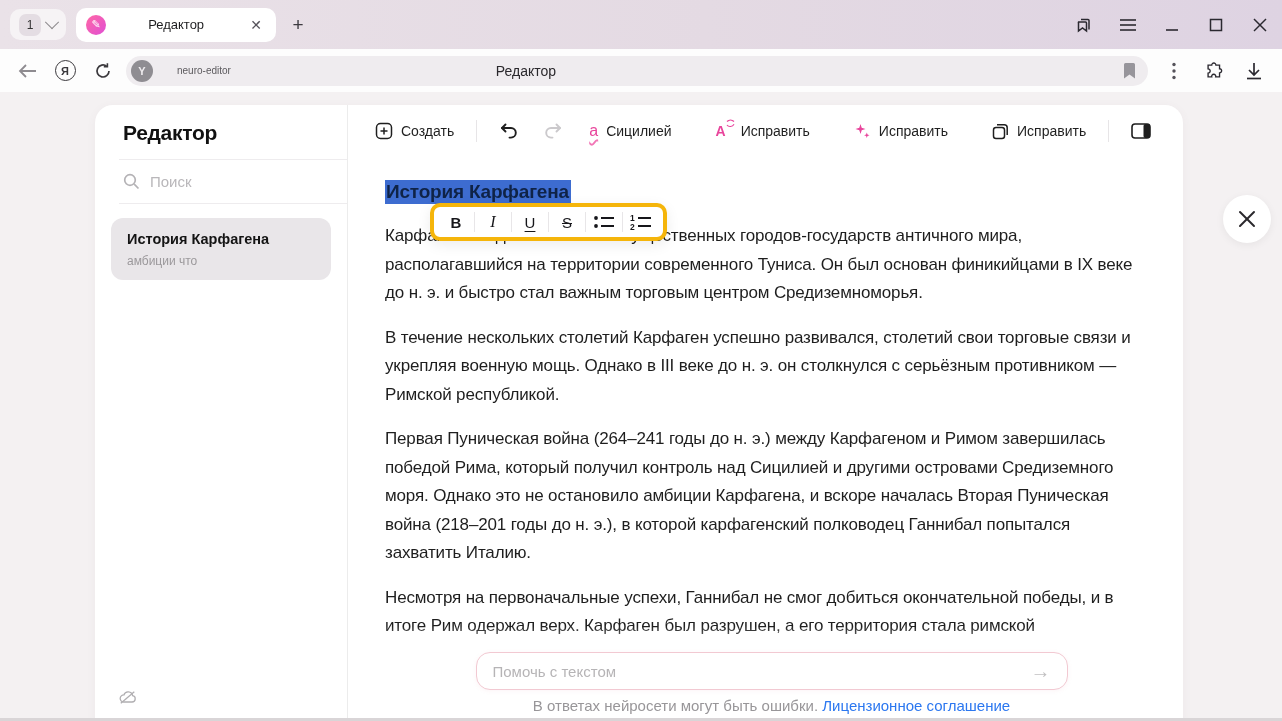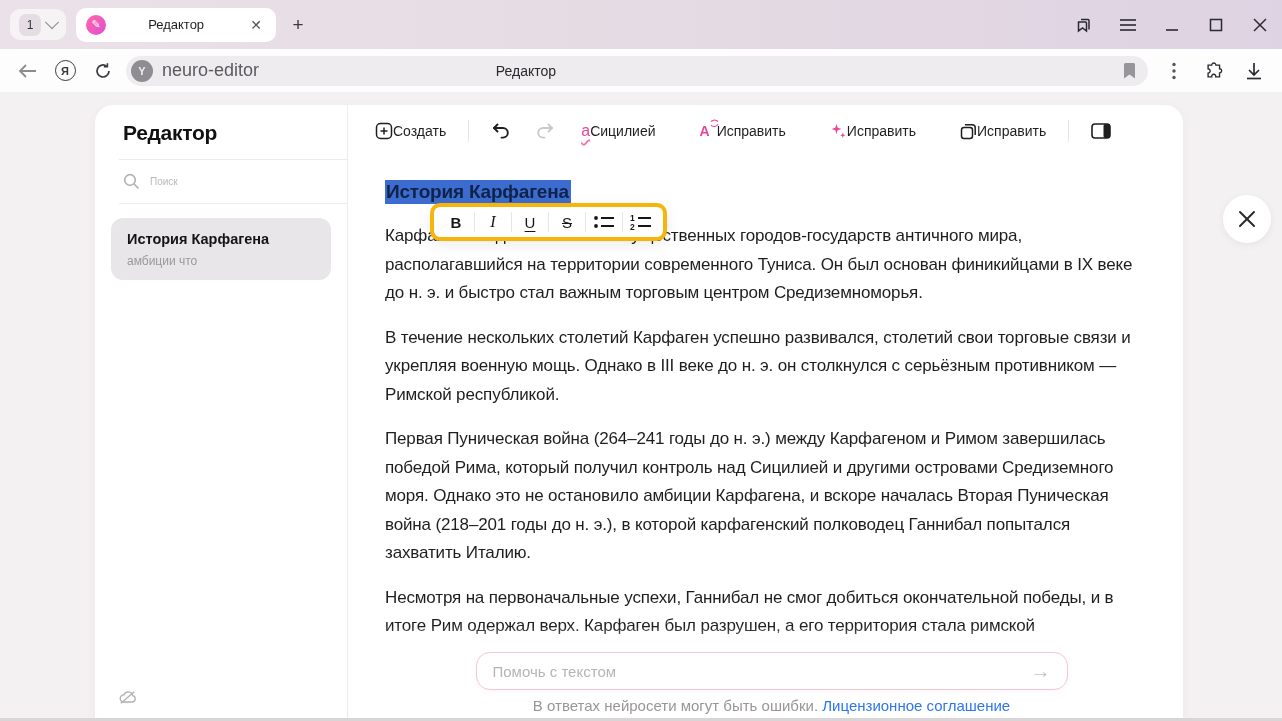--- a/index.html
+++ b/index.html
@@ -18,46 +18,46 @@
   .tab-close { color:#55525a; font-size:14px; line-height:1; padding:2px 4px; cursor:pointer; }
   .newtab { width:28px; height:28px; border-radius:50%; display:flex; align-items:center; justify-content:center; color:#3c3a40; font-size:19px; margin-left:8px; cursor:pointer; }
   .ts-right { position:absolute; right:0; top:0; height:49px; display:flex; align-items:center; gap:0; }
   .ts-btn { width:44px; height:49px; display:flex; align-items:center; justify-content:center; color:#2b2930; cursor:pointer; }
 
   .navbar { position:relative; height:43px; background:#fdfdfd; display:flex; align-items:center; box-shadow:0 1px 0 #efe4e6; }
   .nav-ico { width:38px; height:34px; display:flex; align-items:center; justify-content:center; color:#8e8b90; cursor:pointer; flex:none; }
   .ya-circle { width:21px; height:21px; border:1.7px solid #3a383c; border-radius:50%; display:flex; align-items:center; justify-content:center; font-size:11px; font-weight:bold; color:#3a383c; }
   .omnibox { position:relative; height:30px; background:#efecef; border-radius:15px; flex:1; margin-left:4px; display:flex; align-items:center; padding:0 10px 0 5px; }
   .site-badge { width:22px; height:22px; border-radius:50%; background:#8f8d92; color:#efecef; font-size:11px; font-weight:bold; display:flex; align-items:center; justify-content:center; flex:none; }
-  .url-text { font-size:18px; color:#5c5a5e; margin-left:9px; }
+  .url-text { font-size:10px; color:#5c5a5e; margin-left:24px; }
   .omni-title { position:absolute; left:340px; width:120px; text-align:center; font-size:14px; color:#2a282c; }
   .omni-bm { position:absolute; right:12px; top:7px; }
   .nav-right { display:flex; align-items:center; margin:0 8px 0 6px; }
   .nav-right .nav-ico { width:40px; }
 
   
   .page { position:absolute; left:0; top:92px; right:0; bottom:0; background:#f4f1f2; }
   .card { position:absolute; left:95px; top:13px; width:1088px; bottom:0; background:#fff; border-radius:18px 18px 0 0; box-shadow:0 2px 10px rgba(120,90,110,.06); display:flex; overflow:hidden; }
 
   
   .sidebar { position:relative; width:253px; border-right:1px solid #ececec; flex:none; padding-top:16px; }
   .sb-title { font-size:21px; font-weight:800; color:#111; letter-spacing:-.3px; padding:0 24px 14px 28px; }
   .sb-div { height:1px; background:#eeecee; margin-left:24px; }
   .sb-search { display:flex; align-items:center; gap:10px; padding:13px 24px 13px 28px; cursor:text; }
-  .sb-search input { border:none; outline:none; background:transparent; font-size:10px; color:#404040; width:150px; font-family:"Liberation Sans",sans-serif; }
+  .sb-search input { border:none; outline:none; background:transparent; font-size:15px; color:#404040; width:150px; font-family:"Liberation Sans",sans-serif; }
   .sb-search input::placeholder { color:#b9b7ba; }
   .doc-item { margin:14px 16px 0 16px; background:#e9e6e9; border-radius:12px; padding:13px 16px 12px 16px; cursor:pointer; }
   .doc-item .t { font-size:14.5px; font-weight:700; color:#141414; }
   .doc-item .s { font-size:12px; color:#9b989b; margin-top:7px; }
   .sb-cloud { position:absolute; left:24px; bottom:12px; }
 
   
   .main { position:relative; flex:1; }
   .doc-toolbar { height:52px; display:flex; align-items:center; padding-left:27px; }
-  .tb-btn { display:flex; align-items:center; font-size:14px; color:#1f1f1f; cursor:pointer; white-space:nowrap; }
+  .tb-btn { display:flex; align-items:center; gap:8px; font-size:14px; color:#1f1f1f; cursor:pointer; white-space:nowrap; }
   .tb-sep { width:1px; height:22px; background:#e7e5e7; margin:0 22px; }
   .sp22 { width:26px; } .sp18 { width:18px; }
   .fix-a { font-size:16px; color:#e8459c; font-weight:500; text-decoration:underline wavy #f276b6 1.5px; text-underline-offset:3px; line-height:1; }
   .tr-ico { position:relative; color:#e8459c; font-weight:700; font-size:14px; line-height:1; padding-right:7px; }
   .tr-ico svg { position:absolute; right:-2px; top:-5px; }
 
   
   .doc-body { position:relative; padding:23px 38px 0 37px; height:512px; overflow:hidden; }
   .doc-h1 { font-size:19px; font-weight:700; letter-spacing:-.2px; line-height:23px; }
   .doc-h1 .sel { background:#3d6cd0; color:#0f2347; padding:1px 2px 2px 1px; }

